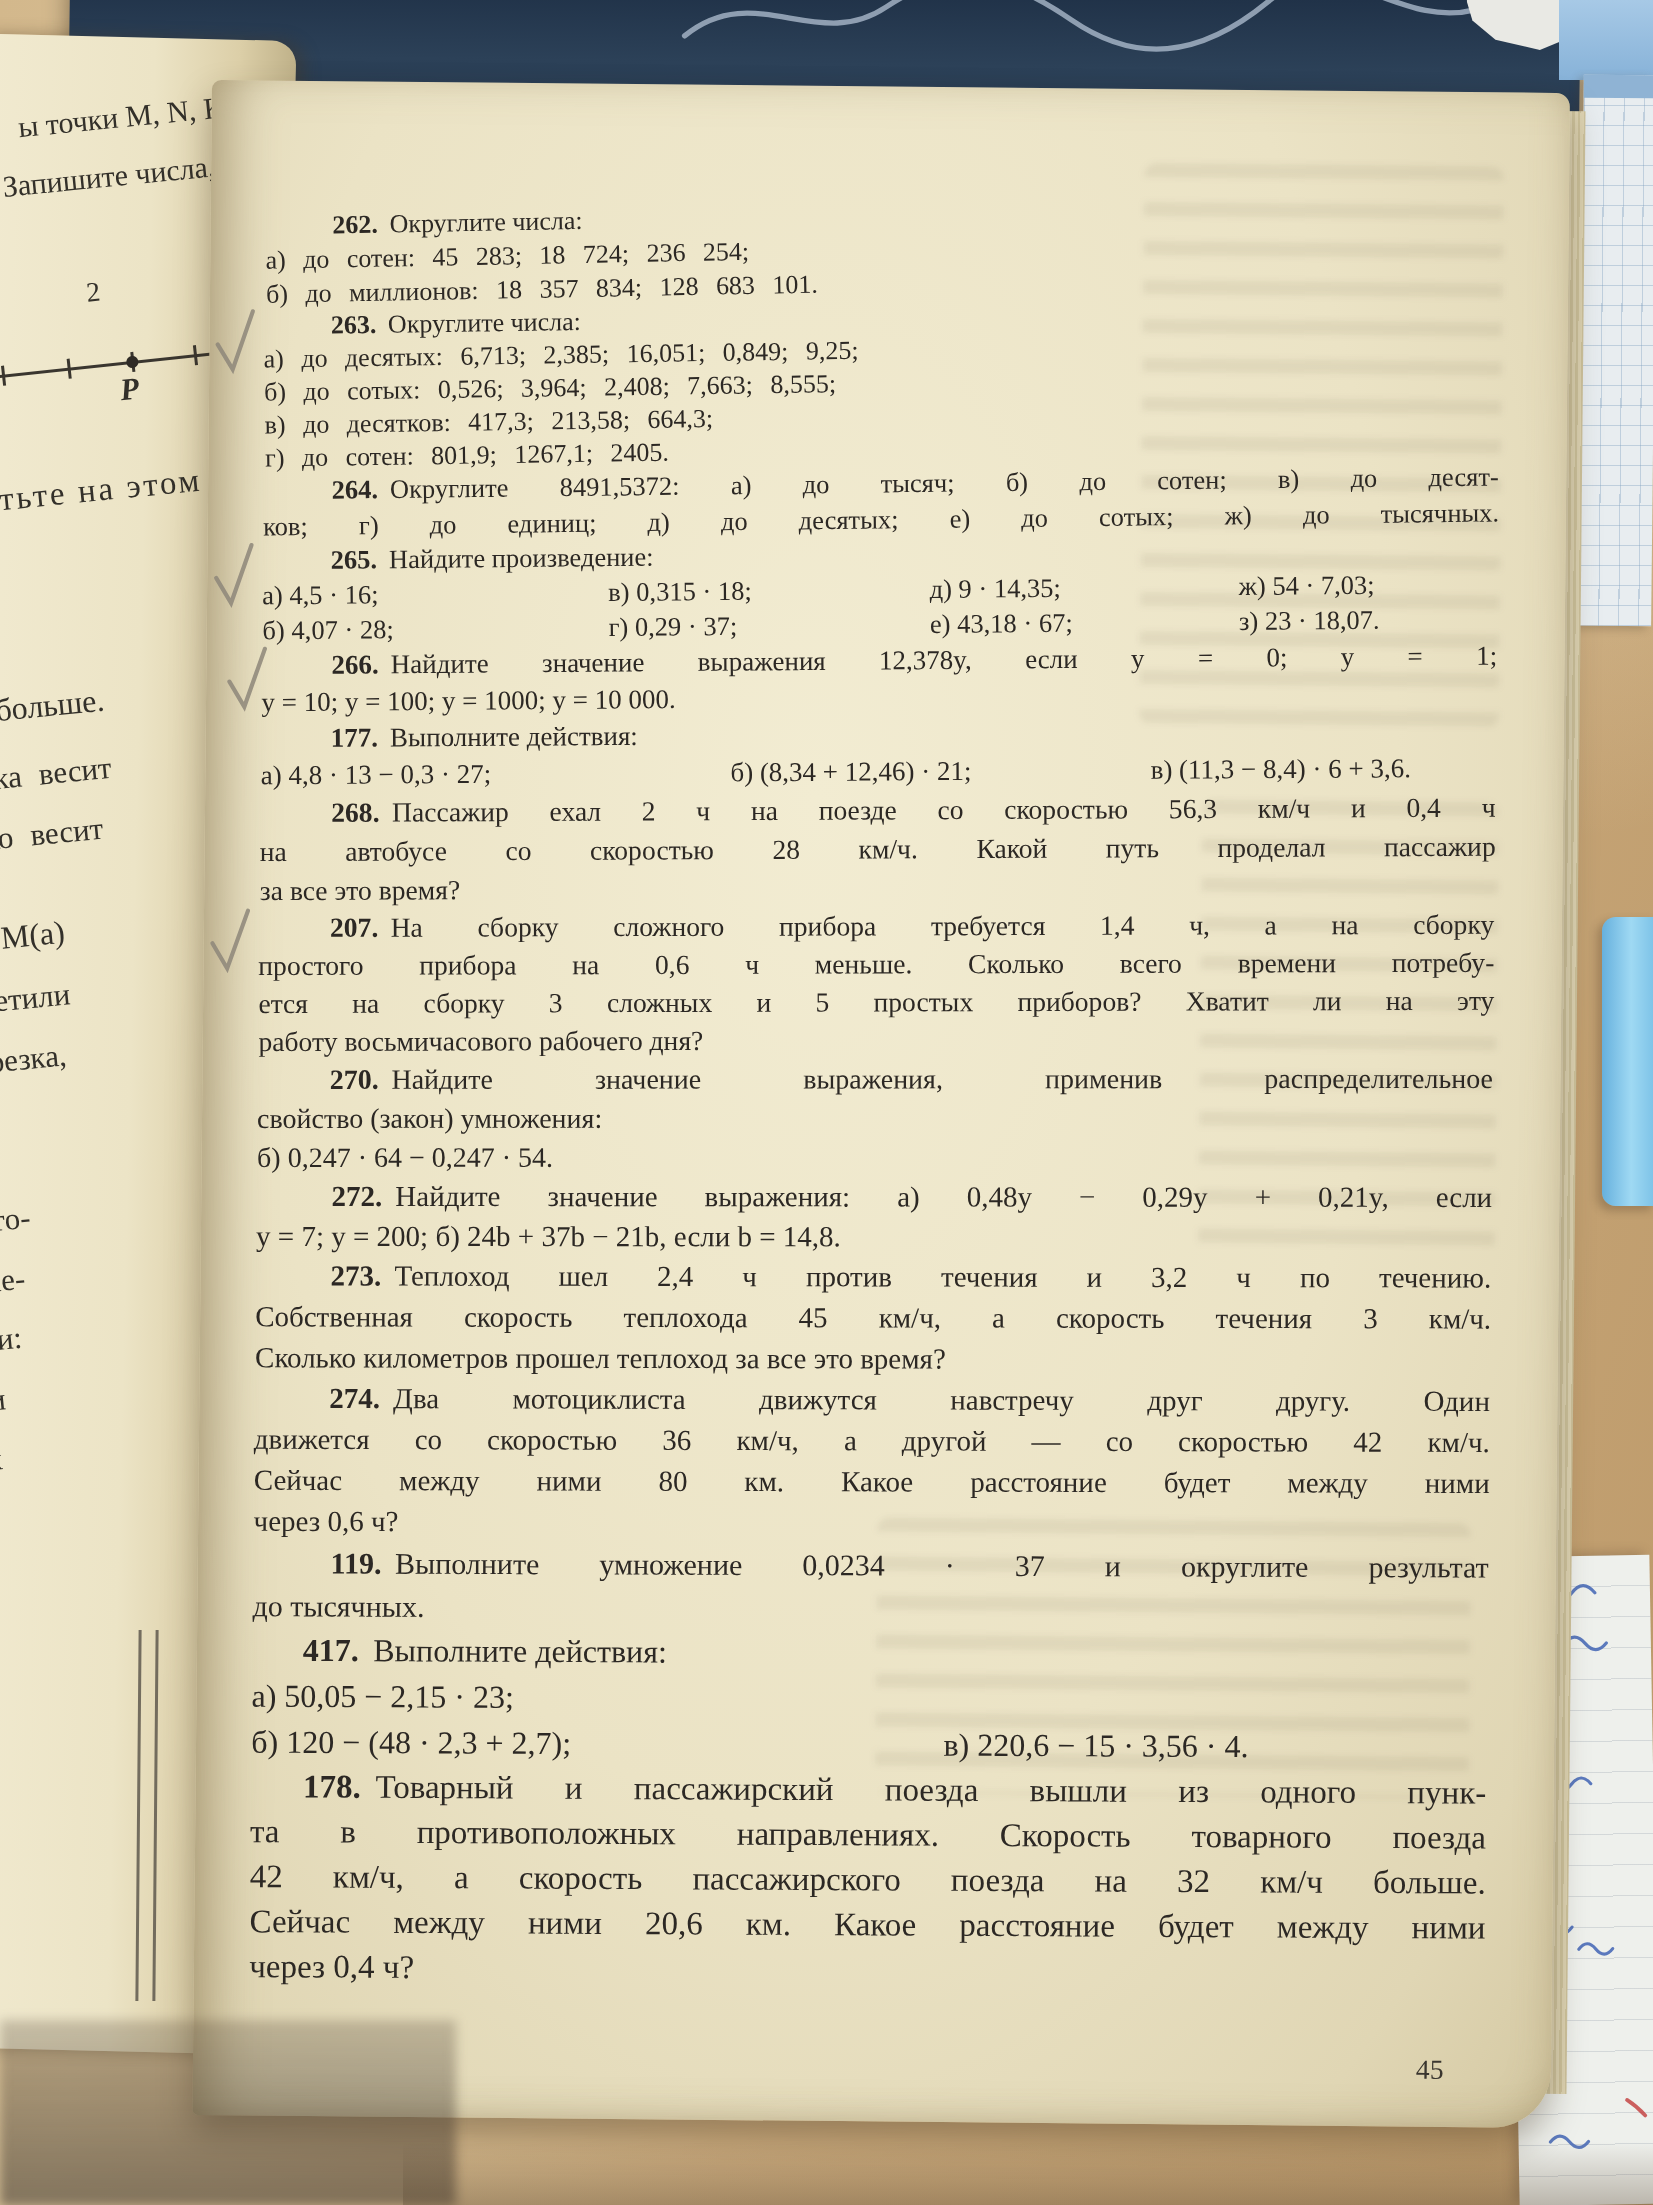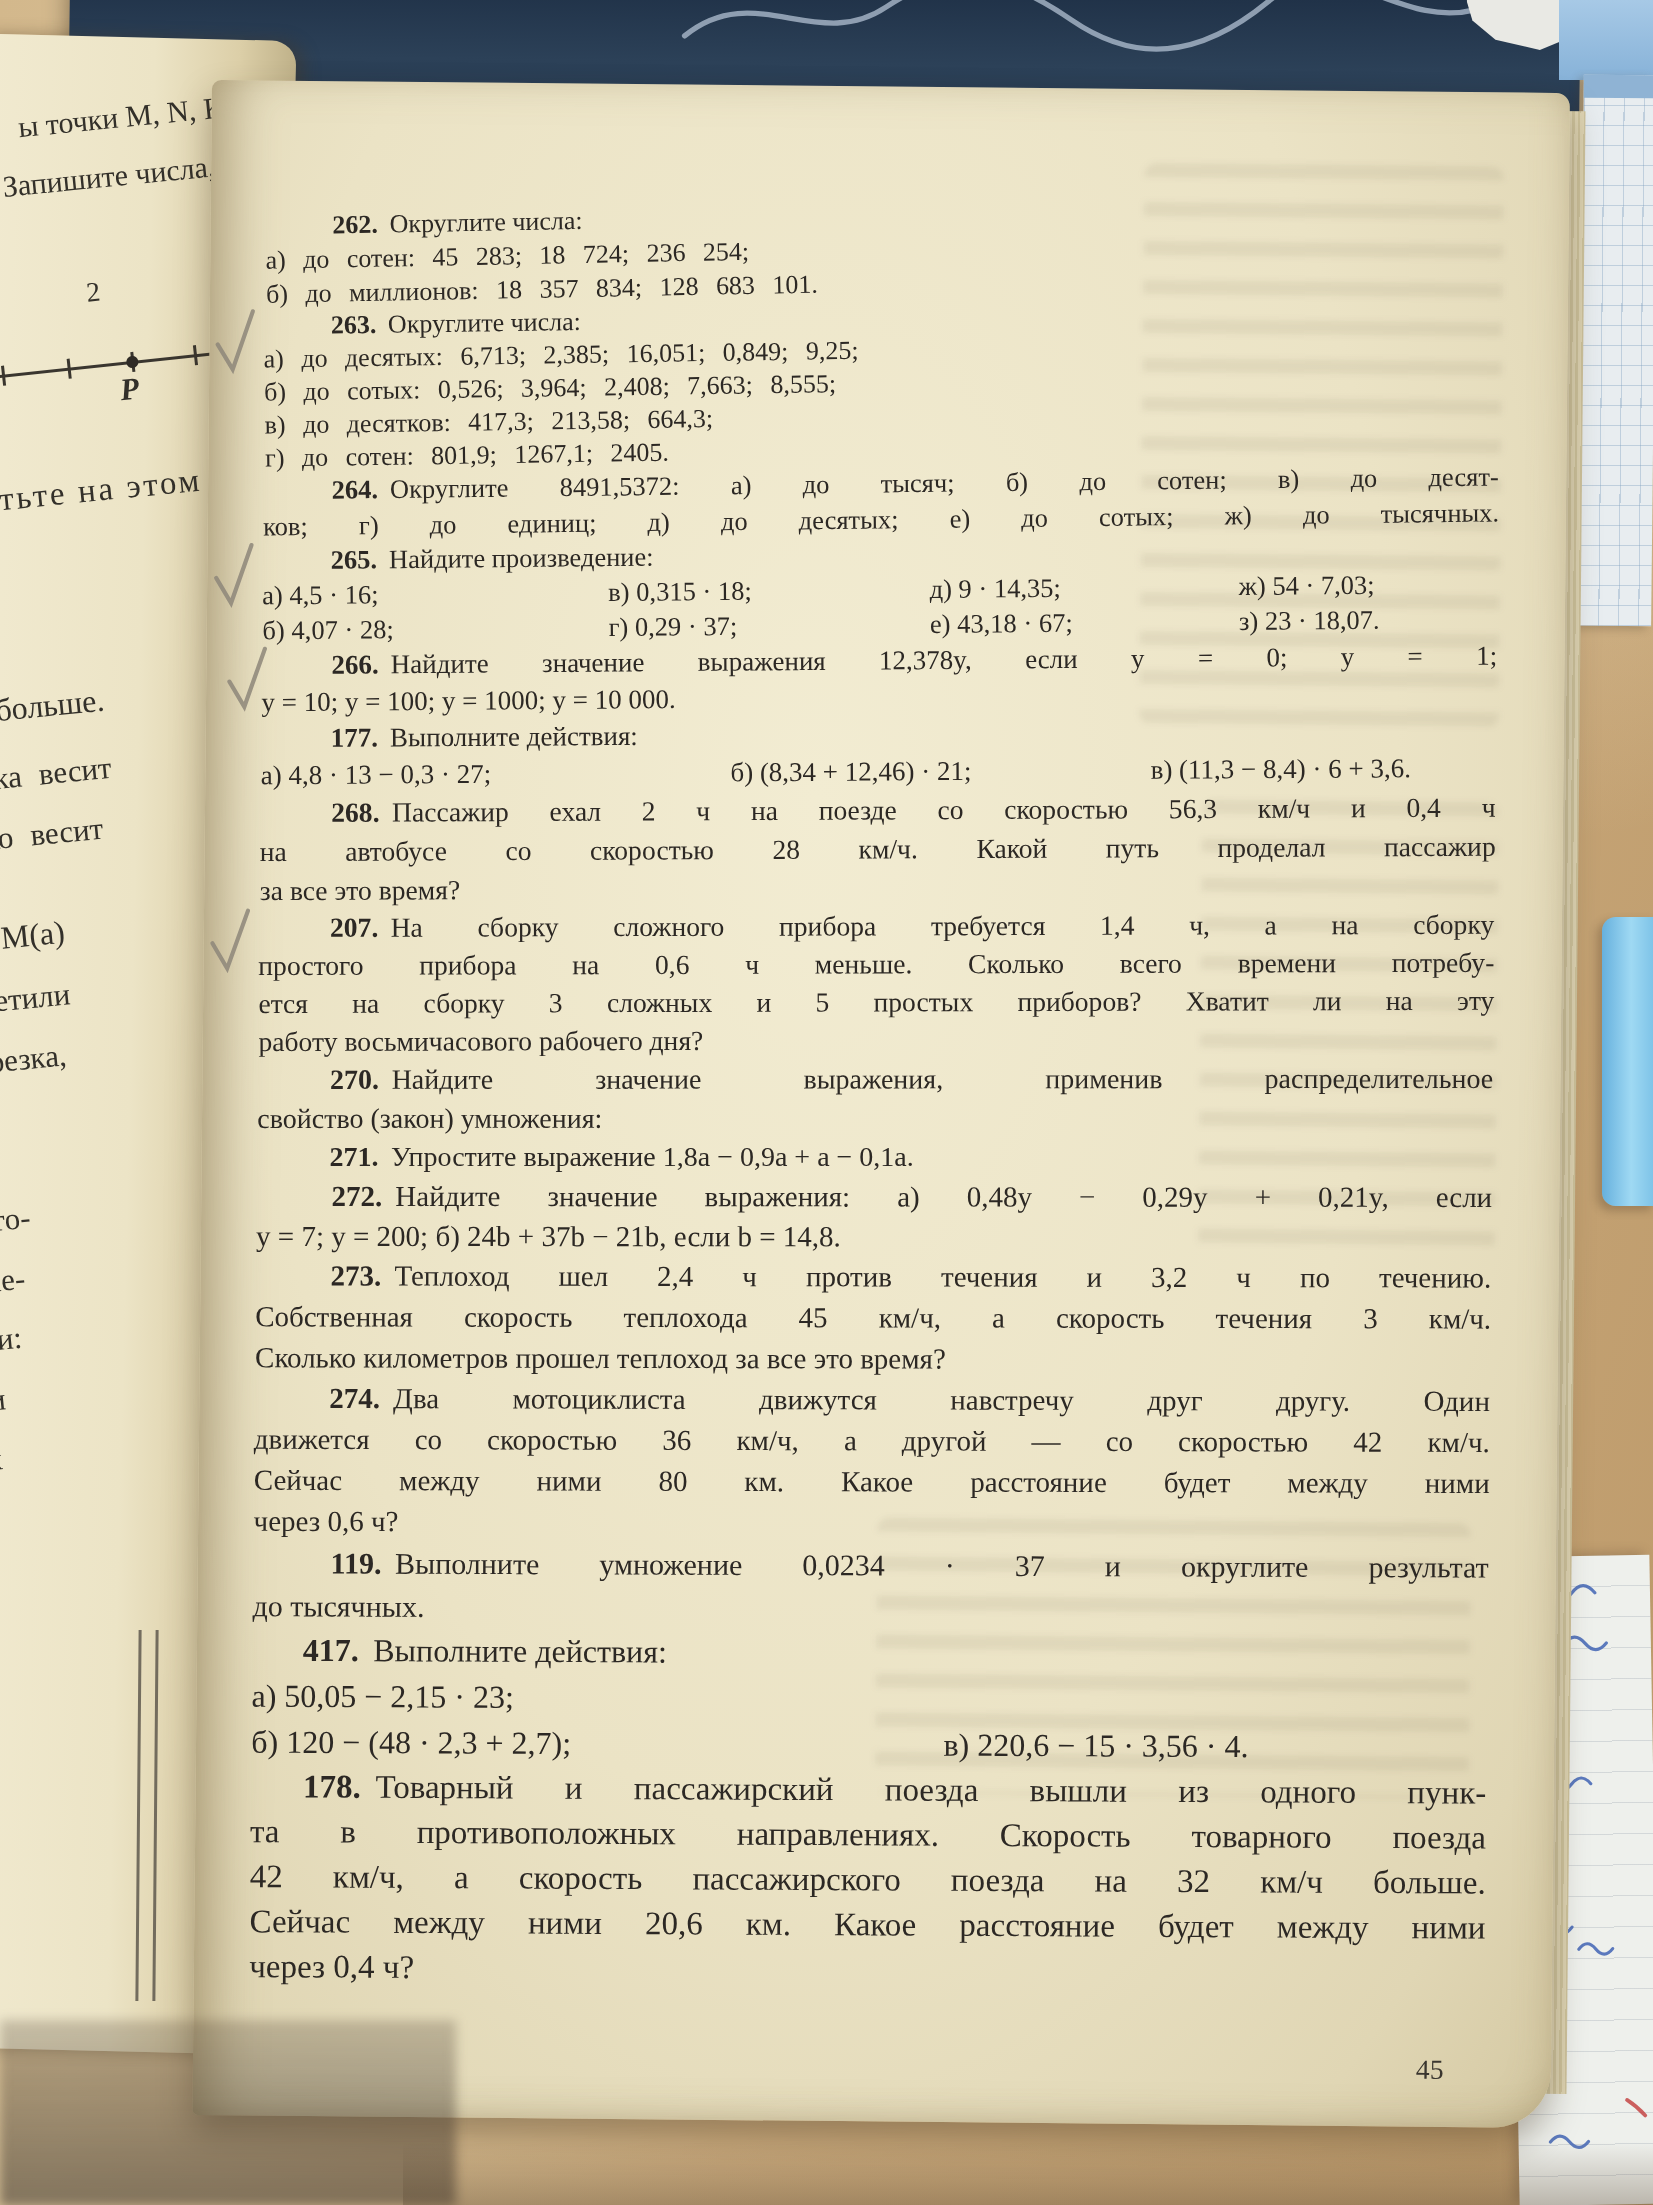--- a/index.html
+++ b/index.html
@@ -213,26 +213,24 @@
         <div class="j first"><span class="num">207.</span><span>На сборку сложного прибора требуется 1,4 ч, а на сборку</span></div>
         <div class="j">простого прибора на 0,6 ч меньше. Сколько всего времени потребу-</div>
         <div class="j">ется на сборку 3 сложных и 5 простых приборов? Хватит ли на эту</div>
         <div class="ln">работу восьмичасового рабочего дня?</div>
       </div>
 
       <div class="ex" style="font-size:28px;line-height:39px;transform:rotate(-.6deg);">
         <div class="j first"><span class="num">270.</span><span>Найдите значение выражения, применив распределительное</span></div>
         <div class="ln">свойство (закон) умножения:</div>
         <div class="cols c2">
-        </div>
-      </div>
-
-      <div class="ex" style="font-size:28px;line-height:39px;transform:rotate(-.55deg);">
-        <div class="ln first"><span class="num">271.</span><span>Упростите выражение 1,8a − 0,9a + a − 0,1a.</span></div>
-      </div>
+            <span>б) 0,247 · 64 − 0,247 · 54.</span>
+        </div>
+      </div>
+
 
       <div class="ex" style="font-size:29px;line-height:40px;transform:rotate(-.5deg);">
         <div class="j first"><span class="num">272.</span><span>Найдите значение выражения: а) 0,48y − 0,29y + 0,21y, если</span></div>
         <div class="ln">y = 7; y = 200; б) 24b + 37b − 21b, если b = 14,8.</div>
       </div>
 
       <div class="ex" style="font-size:29px;line-height:41px;transform:rotate(-.45deg);">
         <div class="j first"><span class="num">273.</span><span>Теплоход шел 2,4 ч против течения и 3,2 ч по течению.</span></div>
         <div class="j">Собственная скорость теплохода 45 км/ч, а скорость течения 3 км/ч.</div>
         <div class="ln">Сколько километров прошел теплоход за все это время?</div>

